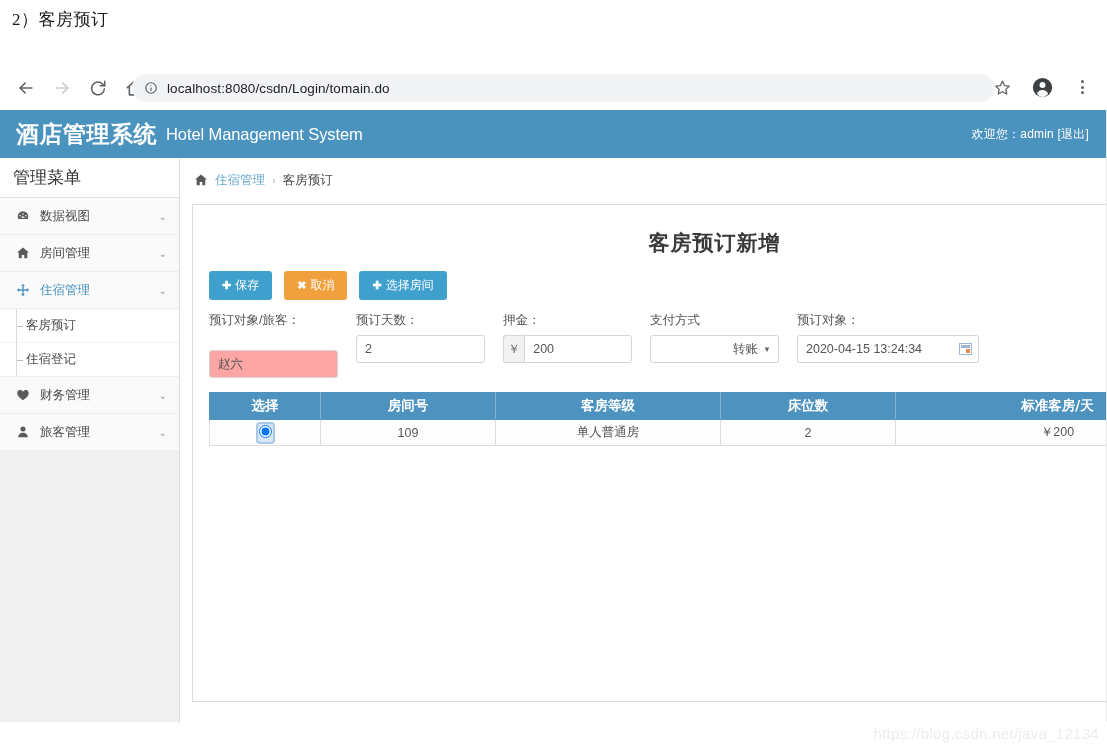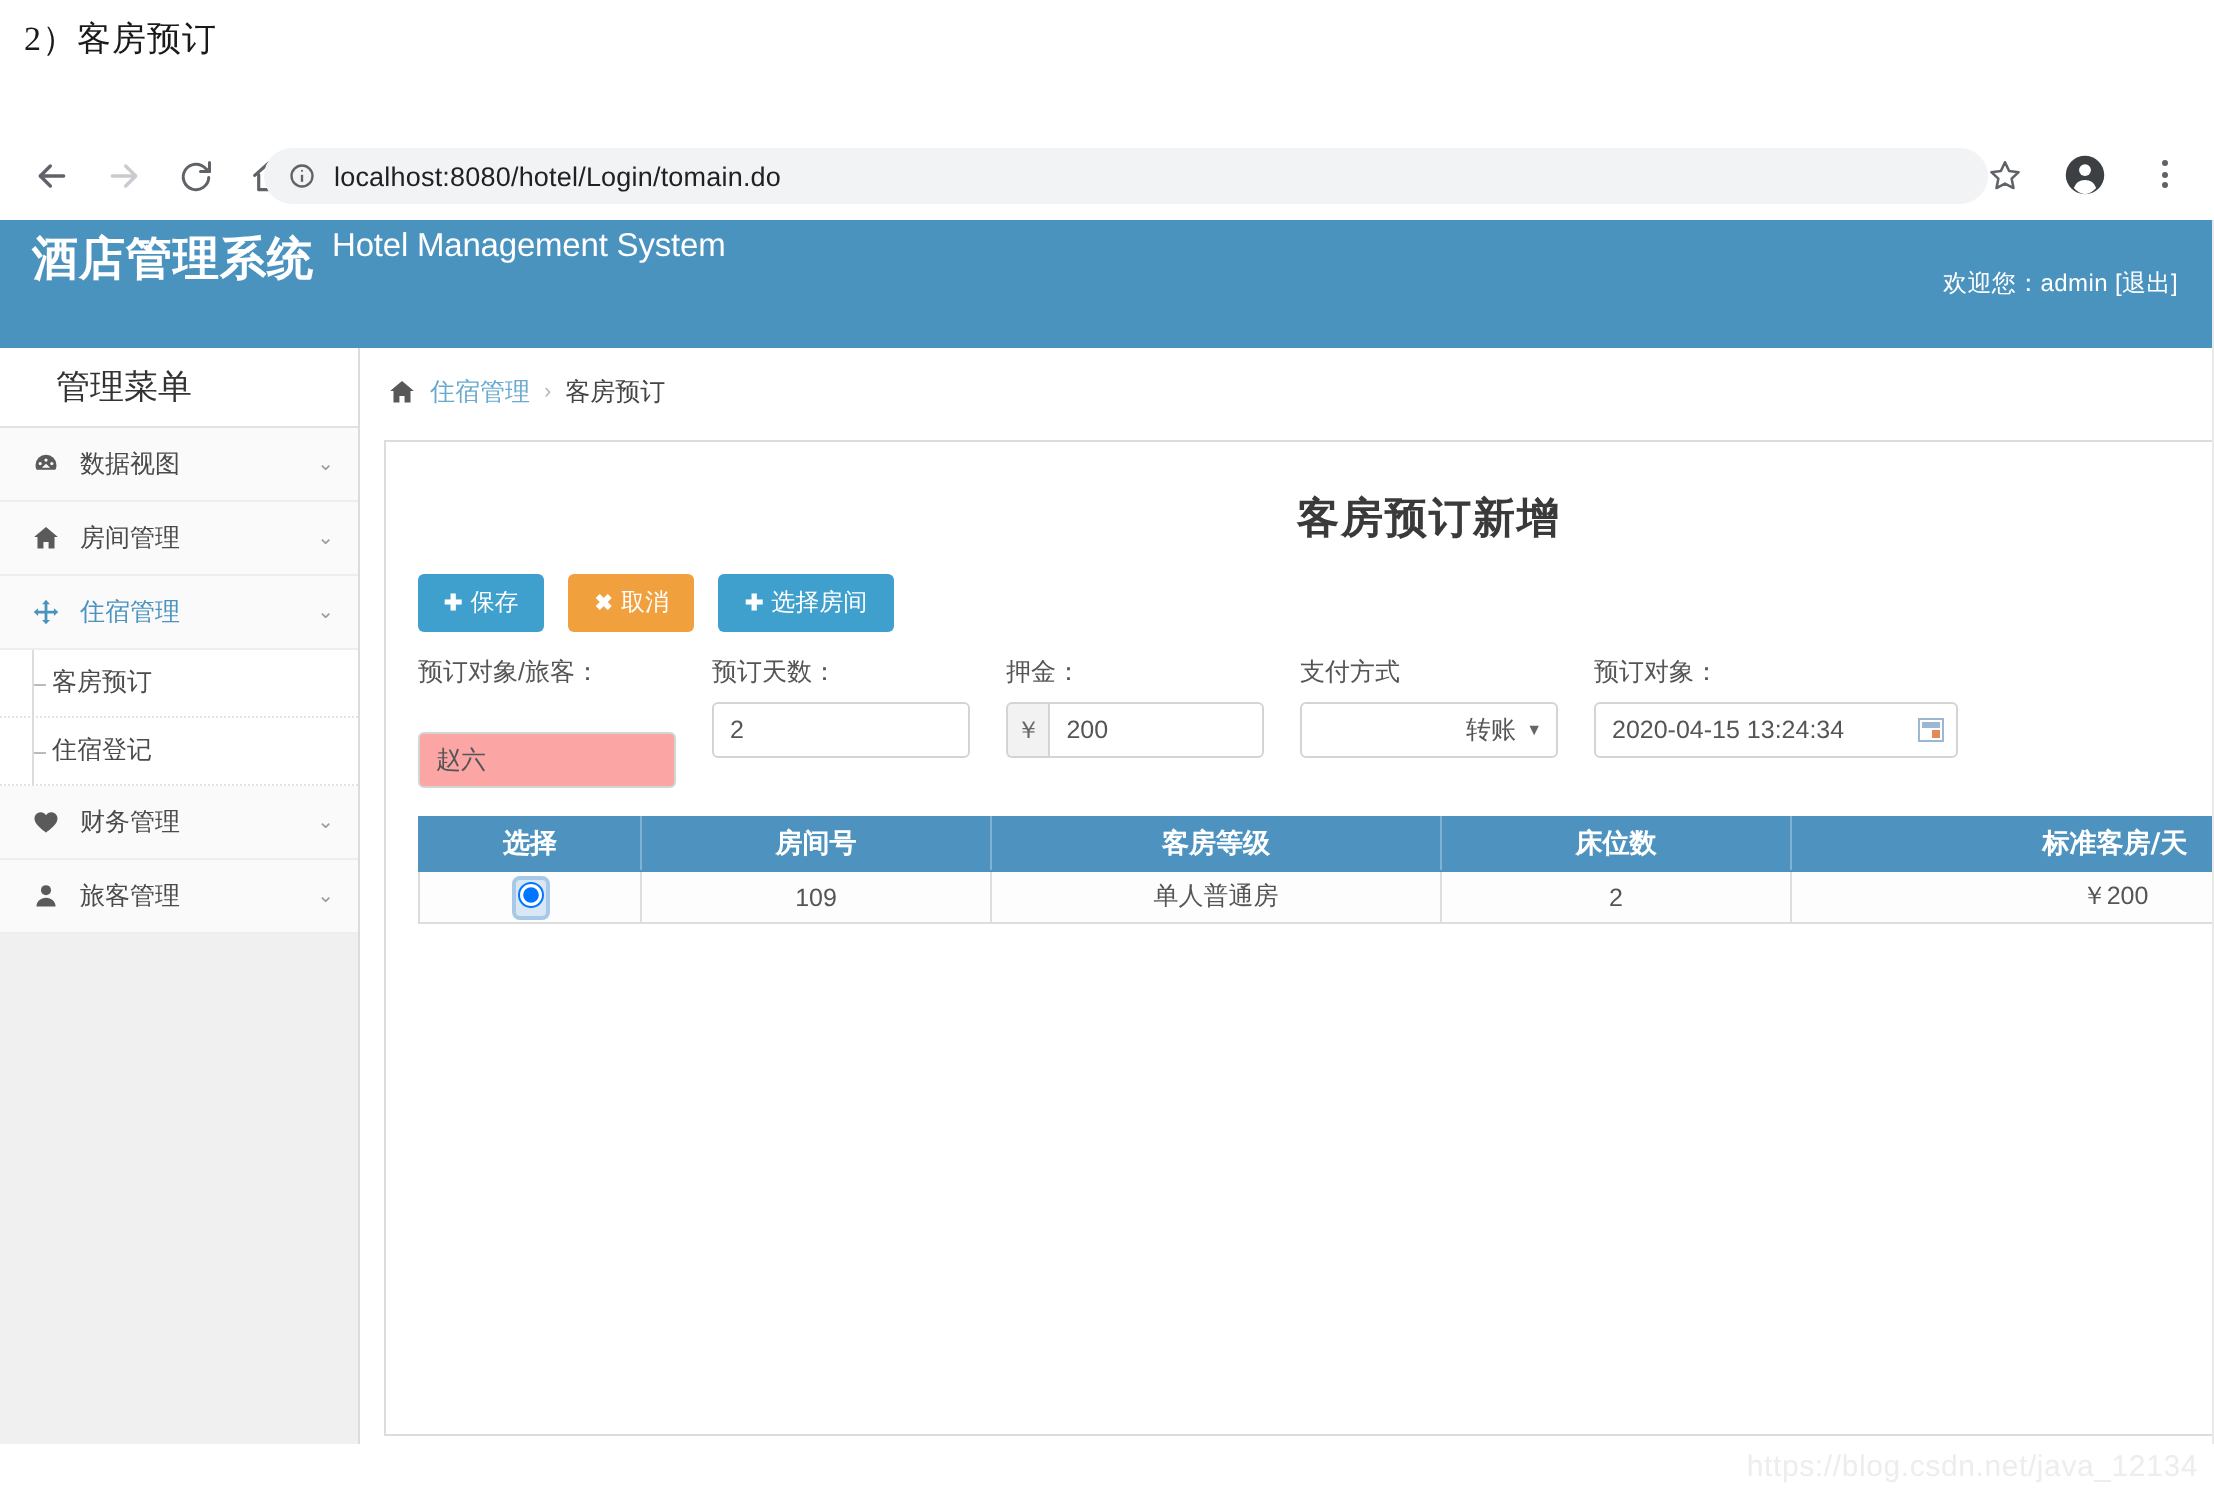--- a/index.html
+++ b/index.html
@@ -48,43 +48,43 @@
   .avatar-ic { color: #3c4043; }
   .menu-dots { display: flex; flex-direction: column; gap: 2.5px; align-items: center; }
   .menu-dots i { width: 3px; height: 3px; border-radius: 50%; background: #5f6368; display: block; }
 
   
   .app {
     position: absolute; left: 0; top: 110px; width: 1107px; height: 612px;
     background: #ffffff; overflow: hidden;
   }
   .app-header {
-    height: 64px; background: #4b93bf; color: #fff;
-    display: flex; align-items: flex-start; padding: 4px 16px; position: relative;
+    height: 48px; background: #4b93bf; color: #fff;
+    display: flex; align-items: center; padding: 4px 16px; position: relative;
   }
   .brand-cn {
     font-size: 23px; font-weight: 700; letter-spacing: .5px;
     font-family: "DejaVu Sans", "Liberation Sans", sans-serif;
   }
   .brand-en { font-size: 16.5px; font-weight: 400; margin-left: 9px; letter-spacing: -.1px; }
   .welcome {
     position: absolute; right: 18px; top: 50%; transform: translateY(-50%);
     font-size: 12px; letter-spacing: .2px;
   }
 
   .body-row { display: flex; height: 564px; }
 
   
   .sidebar {
     width: 180px; background: #f0f0f0; border-right: 1px solid #dcdcdc;
     display: flex; flex-direction: column; flex: none;
   }
   .menu-title {
     height: 40px; background: #fff; border-bottom: 1px solid #e2e2e2;
-    display: flex; align-items: center; padding-left: 28px;
+    display: flex; align-items: center; padding-left: 13px;
     font-size: 17px; color: #333;
     font-family: "DejaVu Sans", "Liberation Sans", sans-serif;
   }
   .menu-list { background: #fff; }
   .menu-item {
     height: 37px; display: flex; align-items: center;
     padding: 0 12px 0 13px; border-bottom: 1px solid #eeeeee;
     font-size: 12.5px; color: #4a4a4a; cursor: pointer; background: #fafafa;
   }
   .menu-item.active { color: #4b93bf; }
@@ -253,21 +253,21 @@
   </div>
 
   <div class="omnibox">
     <span class="info-ic">
       <svg width="14" height="14" viewBox="0 0 24 24" fill="none" stroke="currentColor" stroke-width="2">
           <circle cx="12" cy="12" r="9"></circle>
           <line x1="12" y1="11" x2="12" y2="17"></line>
           <circle cx="12" cy="7.6" r="0.9" fill="currentColor" stroke="none"></circle>
         </svg>
     </span>
-    <span class="url">localhost:8080/hotel/Login/tomain.do</span>
+    <span class="url">localhost:8080/csdn/Login/tomain.do</span>
   </div>
 
   <div class="tool-icons">
     <div class="tool-ic">
       <svg width="17" height="17" viewBox="0 0 24 24" fill="none" stroke="#5f6368" stroke-width="1.8" stroke-linejoin="round">
           <polygon points="12 3 14.9 9.2 21.6 10 16.7 14.6 18 21.2 12 18 6 21.2 7.3 14.6 2.4 10 9.1 9.2"></polygon>
         </svg>
     </div>
     <div class="tool-ic avatar-ic">
       <svg width="21" height="21" viewBox="0 0 24 24" fill="currentColor">

